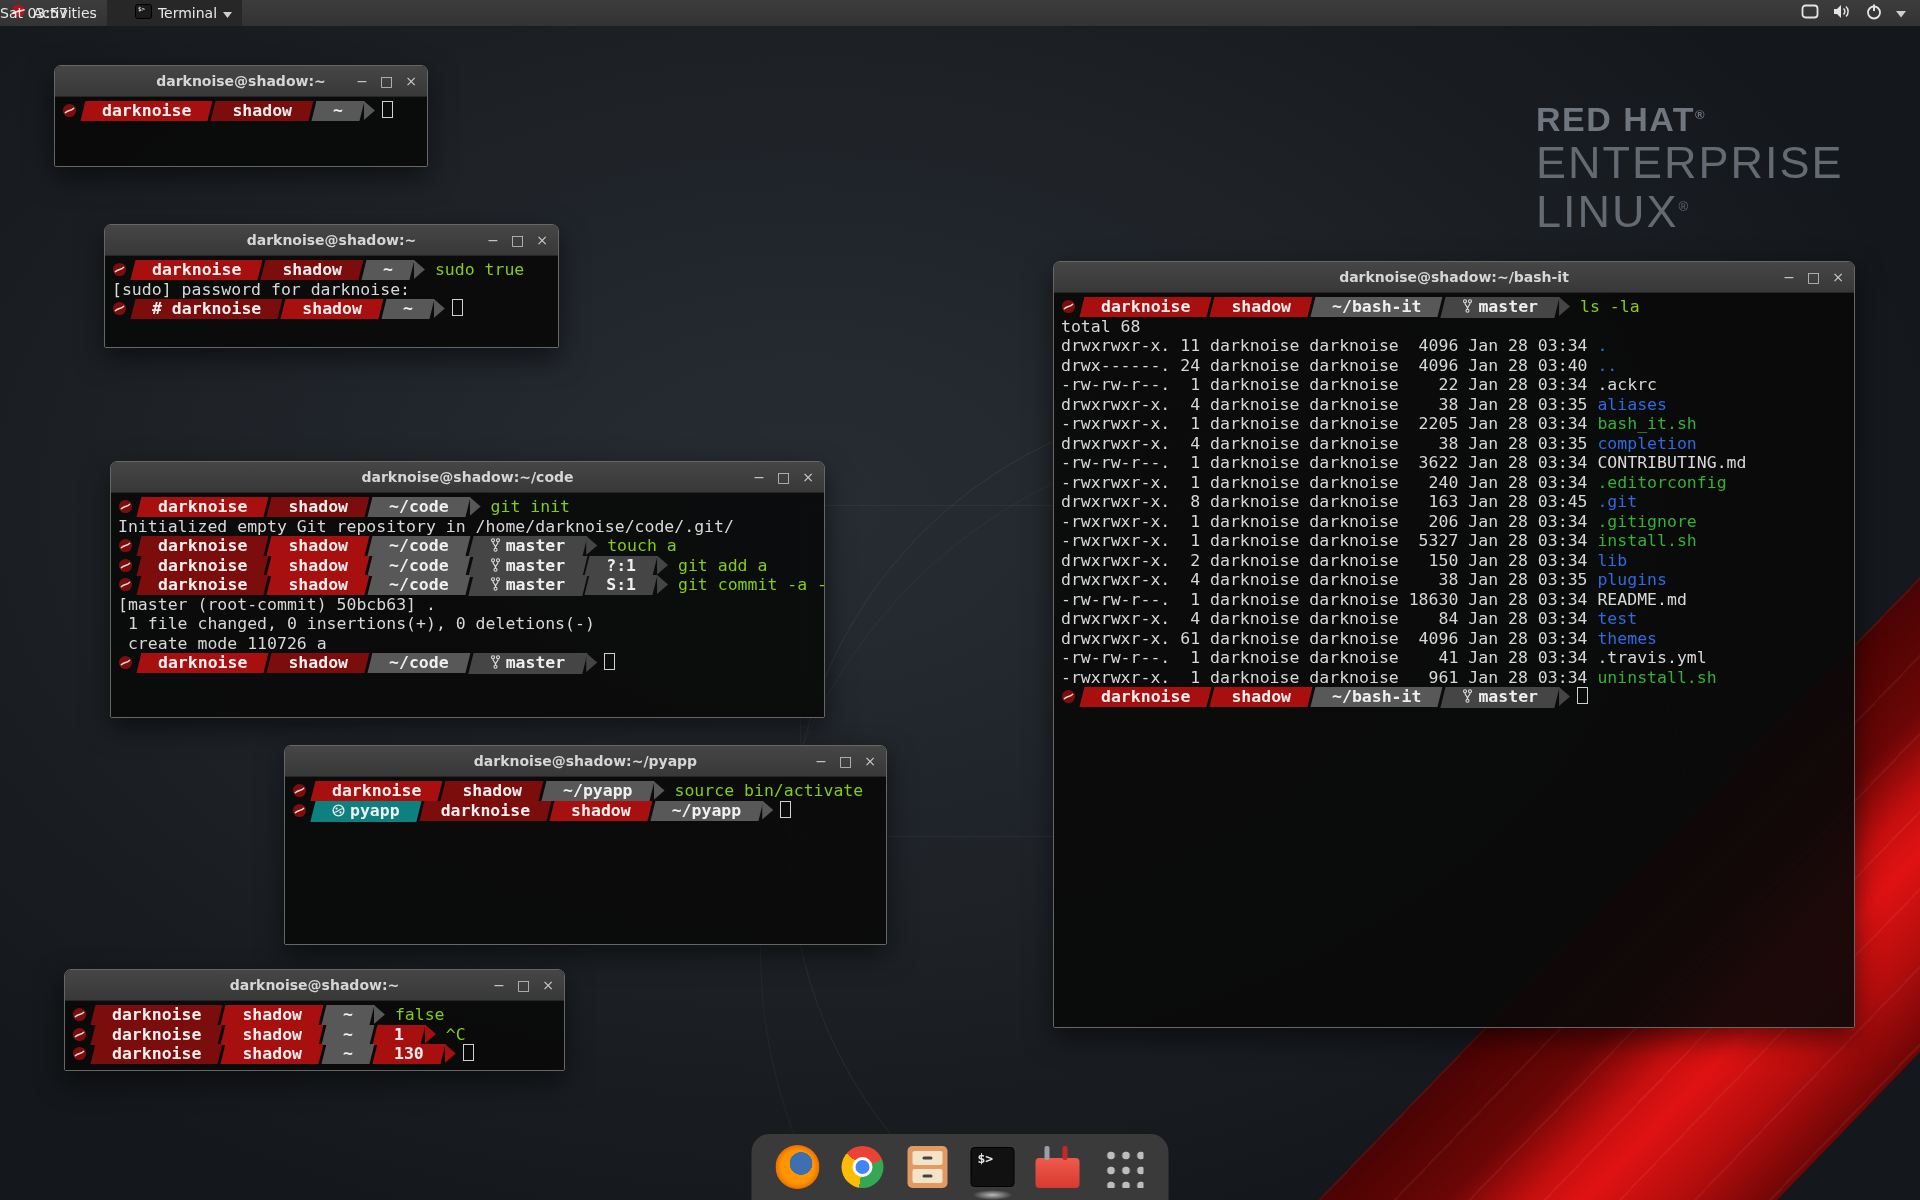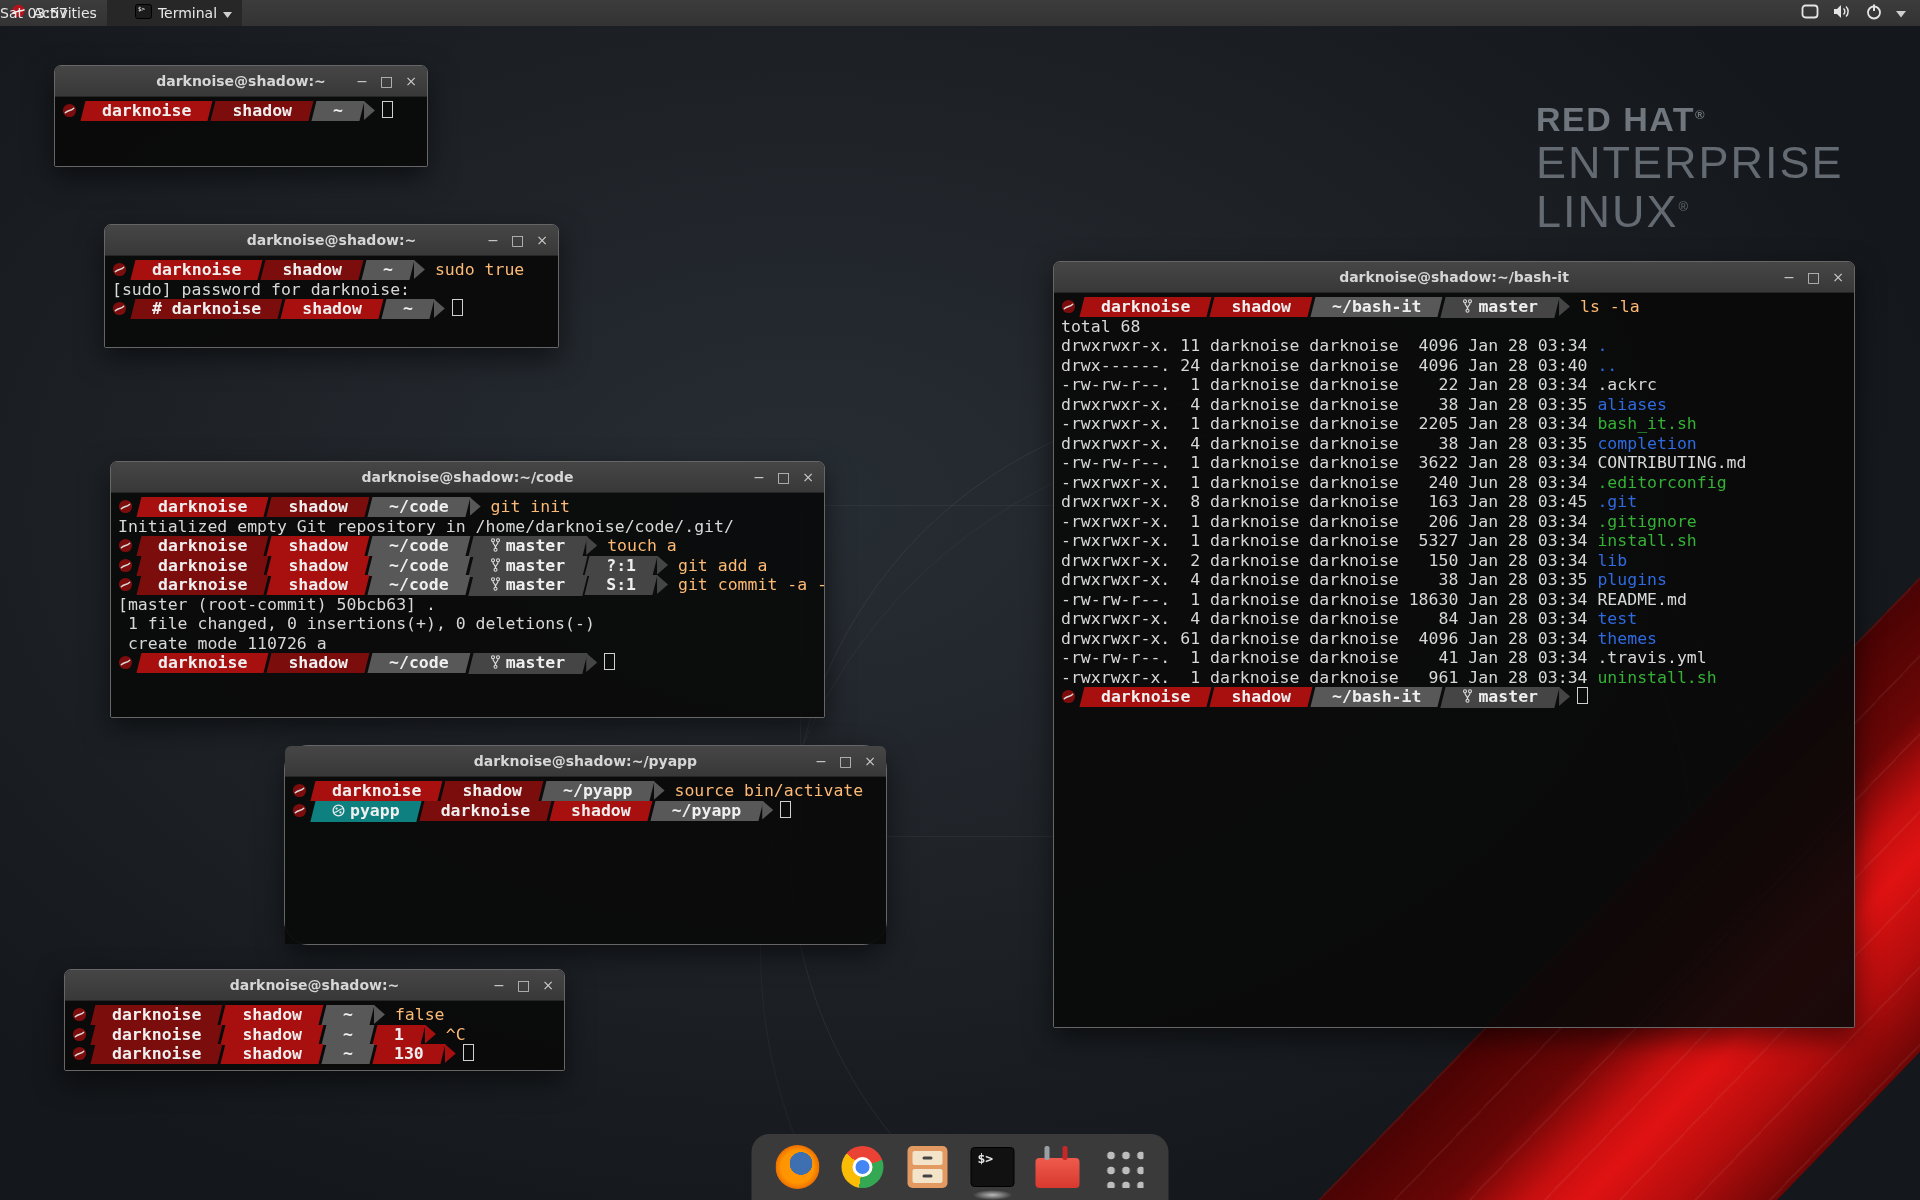--- a/index.html
+++ b/index.html
@@ -46,21 +46,21 @@
     font-family:"DejaVu Sans Mono",monospace;font-size:16.5px;color:#d8d8d8;}
   .tline{height:19.5px;line-height:19.5px;white-space:pre;}
   .picon{display:inline-block;width:16px;margin-right:5px;vertical-align:-2px;}
   .seg{position:relative;display:inline-block;z-index:0;padding:0 19px;margin-right:3px;
     font-weight:bold;color:#efefef;}
   .seg:before{content:"";position:absolute;inset:0;background:var(--bg);
     transform:skewX(-14deg);z-index:-1;}
   .segicon{display:inline-block;margin-right:5px;vertical-align:-1px;}
   .parrow{display:inline-block;width:11px;height:19px;vertical-align:top;
     clip-path:polygon(0 0,100% 50%,0 100%);margin-left:-1px;}
-  .cmd{color:#fdba74;}
+  .cmd{color:#84cc16;}
   .cursor{display:inline-block;width:9px;height:15px;border:1px solid #d0d0d0;
     vertical-align:-2px;margin-left:7px;}
   
   .dock{position:absolute;left:50%;transform:translateX(-50%);bottom:0;height:66px;z-index:5;
     background:rgba(60,60,60,0.97);border-radius:18px 18px 0 0;
     display:flex;align-items:center;gap:17px;padding:0 22px;}
   .dapp{position:relative;width:48px;height:48px;display:flex;align-items:center;justify-content:center;}
   .dglow{position:absolute;left:4px;right:4px;bottom:-9px;height:10px;border-radius:50%;
     background:radial-gradient(ellipse at center,rgba(255,255,255,0.65),rgba(255,255,255,0) 70%);}
   .ic-firefox{width:44px;height:44px;border-radius:50%;
@@ -231,21 +231,21 @@
                 <circle cx="8" cy="8" r="7" fill="#7d0d0d"></circle>
                 <path d="M3.5 10.5 C6.5 7.5 9.5 8.5 12.5 5.5" stroke="#d8d8d8" stroke-width="1.5" fill="none" stroke-linecap="round"></path>
               </svg></span><span class="seg" style="--bg: #a81010;">darknoise</span><span class="seg" style="--bg: #7c0d0d;">shadow</span><span class="seg" style="--bg: #585858;">~/code</span><span class="seg" style="--bg: #454545;"><span class="segicon"><svg width="11" height="14" viewBox="0 0 10 14">
                   <circle cx="2.5" cy="2.3" r="1.5" fill="none" stroke="#ddd" stroke-width="1.1"></circle>
                   <circle cx="7.5" cy="2.3" r="1.5" fill="none" stroke="#ddd" stroke-width="1.1"></circle>
                   <circle cx="5" cy="11.7" r="1.5" fill="none" stroke="#ddd" stroke-width="1.1"></circle>
                   <path d="M2.5 3.9 C2.5 7 5 6.5 5 10.1 M7.5 3.9 C7.5 7 5 6.5 5 10.1" stroke="#ddd" stroke-width="1.1" fill="none"></path>
                 </svg></span>master</span><span class="parrow" style="background: rgb(69, 69, 69);"></span><span class="cursor"></span></div>
         </div>
       </div>
-      <div class="twin" style="left: 284px; top: 745px; width: 601px; height: 198px; z-index: 2; border-radius: 24px;">
+      <div class="twin" style="left: 284px; top: 745px; width: 601px; height: 198px; z-index: 2;">
         <div class="titlebar">
           <span class="wtitle">darknoise@shadow:~/pyapp</span>
           <span class="wbtns">
             <span class="wbtn">−</span>
             <span class="wbtn">□</span>
             <span class="wbtn">×</span>
           </span>
         </div>
         <div class="tcontent">
           <div class="tline"><span class="picon"><svg width="15" height="15" viewBox="0 0 16 16">
@@ -307,21 +307,21 @@
                   <path d="M2.5 3.9 C2.5 7 5 6.5 5 10.1 M7.5 3.9 C7.5 7 5 6.5 5 10.1" stroke="#ddd" stroke-width="1.1" fill="none"></path>
                 </svg></span>master</span><span class="parrow" style="background: rgb(69, 69, 69);"></span><span class="cmd"> ls -la</span></div>
           <div class="tline">total 68</div>
           <div class="tline"><span>drwxrwxr-x. 11 darknoise darknoise  4096 Jan 28 03:34 </span><span style="color: rgb(47, 106, 224);">.</span></div>
           <div class="tline"><span>drwx------. 24 darknoise darknoise  4096 Jan 28 03:40 </span><span style="color: rgb(47, 106, 224);">..</span></div>
           <div class="tline"><span>-rw-rw-r--.  1 darknoise darknoise    22 Jan 28 03:34 </span><span style="color: rgb(216, 216, 216); margin-top: 18px;">.ackrc</span></div>
           <div class="tline"><span>drwxrwxr-x.  4 darknoise darknoise    38 Jan 28 03:35 </span><span style="color: rgb(47, 106, 224);">aliases</span></div>
           <div class="tline"><span>-rwxrwxr-x.  1 darknoise darknoise  2205 Jan 28 03:34 </span><span style="color: rgb(53, 177, 53);">bash_it.sh</span></div>
           <div class="tline"><span>drwxrwxr-x.  4 darknoise darknoise    38 Jan 28 03:35 </span><span style="color: rgb(47, 106, 224);">completion</span></div>
           <div class="tline"><span>-rw-rw-r--.  1 darknoise darknoise  3622 Jan 28 03:34 </span><span style="color: rgb(216, 216, 216);">CONTRIBUTING.md</span></div>
-          <div class="tline"><span>-rwxrwxr-x.  1 darknoise darknoise   240 Jun 28 03:34 </span><span style="color: rgb(53, 177, 53);">.editorconfig</span></div>
+          <div class="tline"><span>-rwxrwxr-x.  1 darknoise darknoise   240 Jan 28 03:34 </span><span style="color: rgb(53, 177, 53);">.editorconfig</span></div>
           <div class="tline"><span>drwxrwxr-x.  8 darknoise darknoise   163 Jan 28 03:45 </span><span style="color: rgb(47, 106, 224);">.git</span></div>
           <div class="tline"><span>-rwxrwxr-x.  1 darknoise darknoise   206 Jan 28 03:34 </span><span style="color: rgb(53, 177, 53);">.gitignore</span></div>
           <div class="tline"><span>-rwxrwxr-x.  1 darknoise darknoise  5327 Jan 28 03:34 </span><span style="color: rgb(53, 177, 53);">install.sh</span></div>
           <div class="tline"><span>drwxrwxr-x.  2 darknoise darknoise   150 Jan 28 03:34 </span><span style="color: rgb(47, 106, 224);">lib</span></div>
           <div class="tline"><span>drwxrwxr-x.  4 darknoise darknoise    38 Jan 28 03:35 </span><span style="color: rgb(47, 106, 224);">plugins</span></div>
           <div class="tline"><span>-rw-rw-r--.  1 darknoise darknoise 18630 Jan 28 03:34 </span><span style="color: rgb(216, 216, 216);">README.md</span></div>
           <div class="tline"><span>drwxrwxr-x.  4 darknoise darknoise    84 Jan 28 03:34 </span><span style="color: rgb(47, 106, 224);">test</span></div>
           <div class="tline"><span>drwxrwxr-x. 61 darknoise darknoise  4096 Jan 28 03:34 </span><span style="color: rgb(47, 106, 224);">themes</span></div>
           <div class="tline"><span>-rw-rw-r--.  1 darknoise darknoise    41 Jan 28 03:34 </span><span style="color: rgb(216, 216, 216);">.travis.yml</span></div>
           <div class="tline"><span>-rwxrwxr-x.  1 darknoise darknoise   961 Jan 28 03:34 </span><span style="color: rgb(53, 177, 53);">uninstall.sh</span></div>

